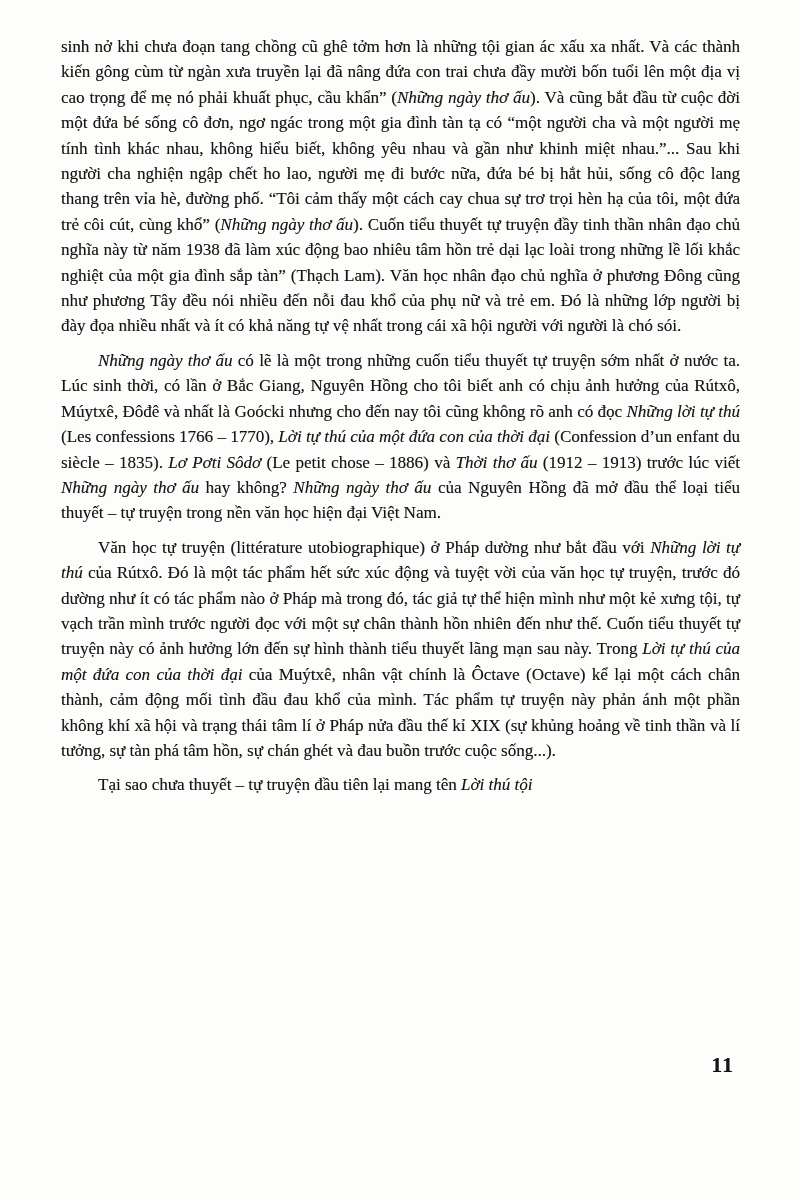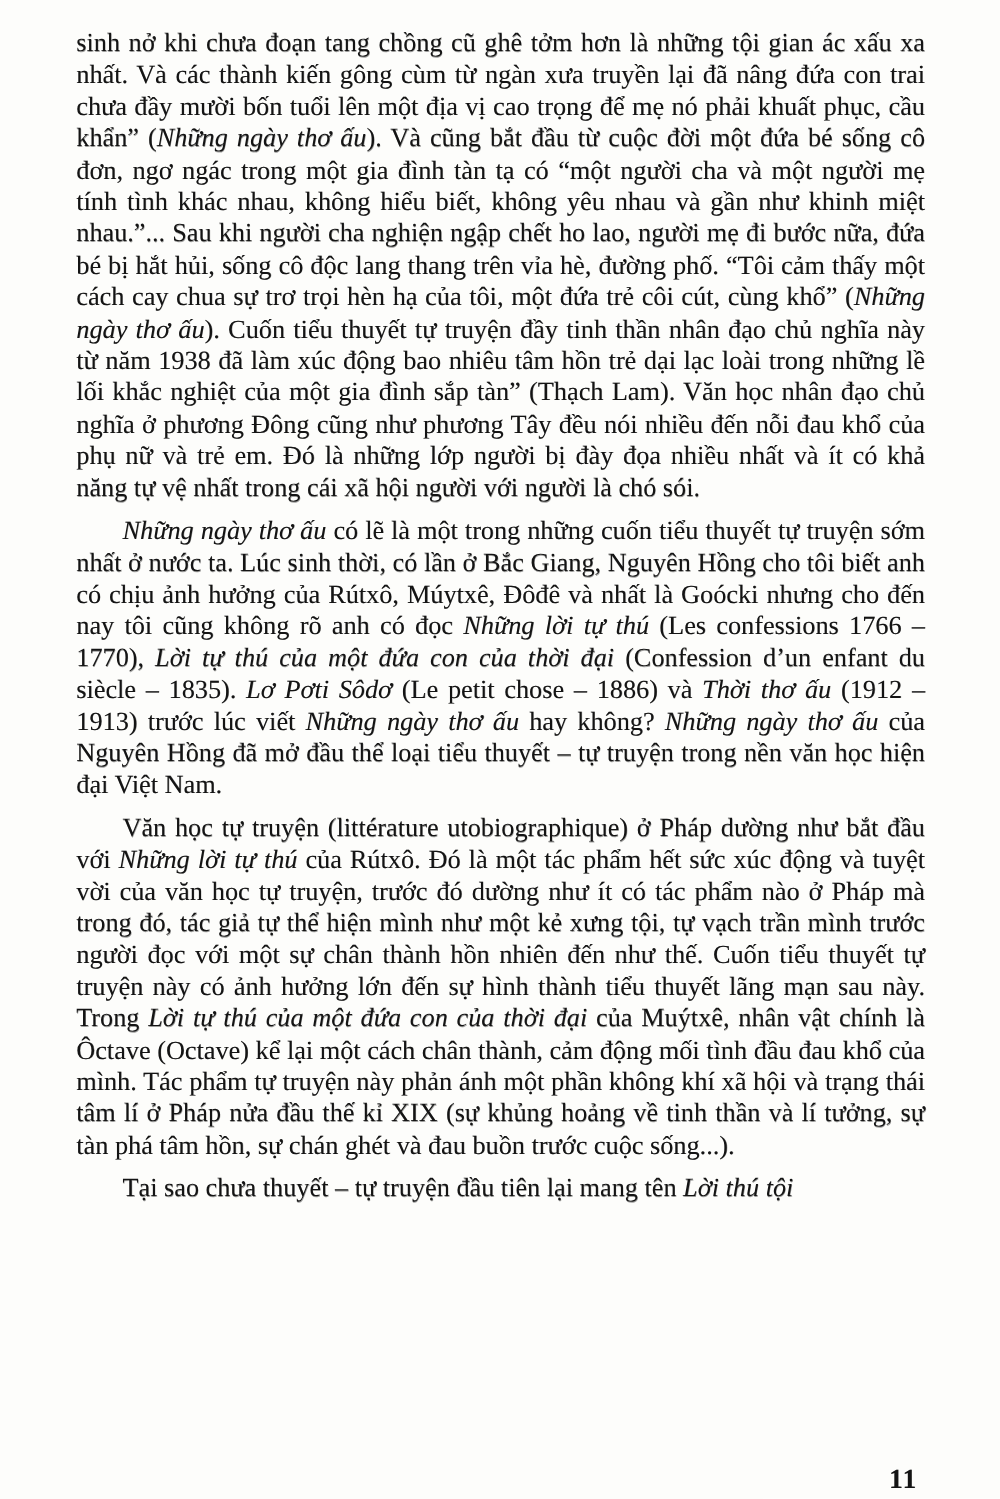--- a/index.html
+++ b/index.html
@@ -12,43 +12,43 @@
     width: 800px;
     height: 1199px;
     background: #fdfdfb;
     overflow: hidden;
     font-family: "Liberation Serif", serif;
     color: #141414;
   }
   .text-block {
     position: absolute;
     left: 61px;
-    top: 22px;
+    top: 34px;
     width: 679px;
-    font-size: 21px;
+    font-size: 17px;
     line-height: 25.4px;
     text-align: justify;
     text-shadow: 0.3px 0.2px 0 rgba(0,0,0,0.38);
   }
   .para {
     margin: 0;
   }
   .para + .para {
     margin-top: 9px;
   }
   .para.indent {
     text-indent: 37px;
   }
   .para i {
     font-style: italic;
   }
   .page-number {
     position: absolute;
     right: 66px;
-    top: 1170px;
+    top: 1052px;
     font-size: 22px;
     font-weight: bold;
     letter-spacing: 1px;
     text-shadow: 0.3px 0.2px 0 rgba(0,0,0,0.38);
   }
 </style>
 </head>
 <body>
 
 <div class="page">

